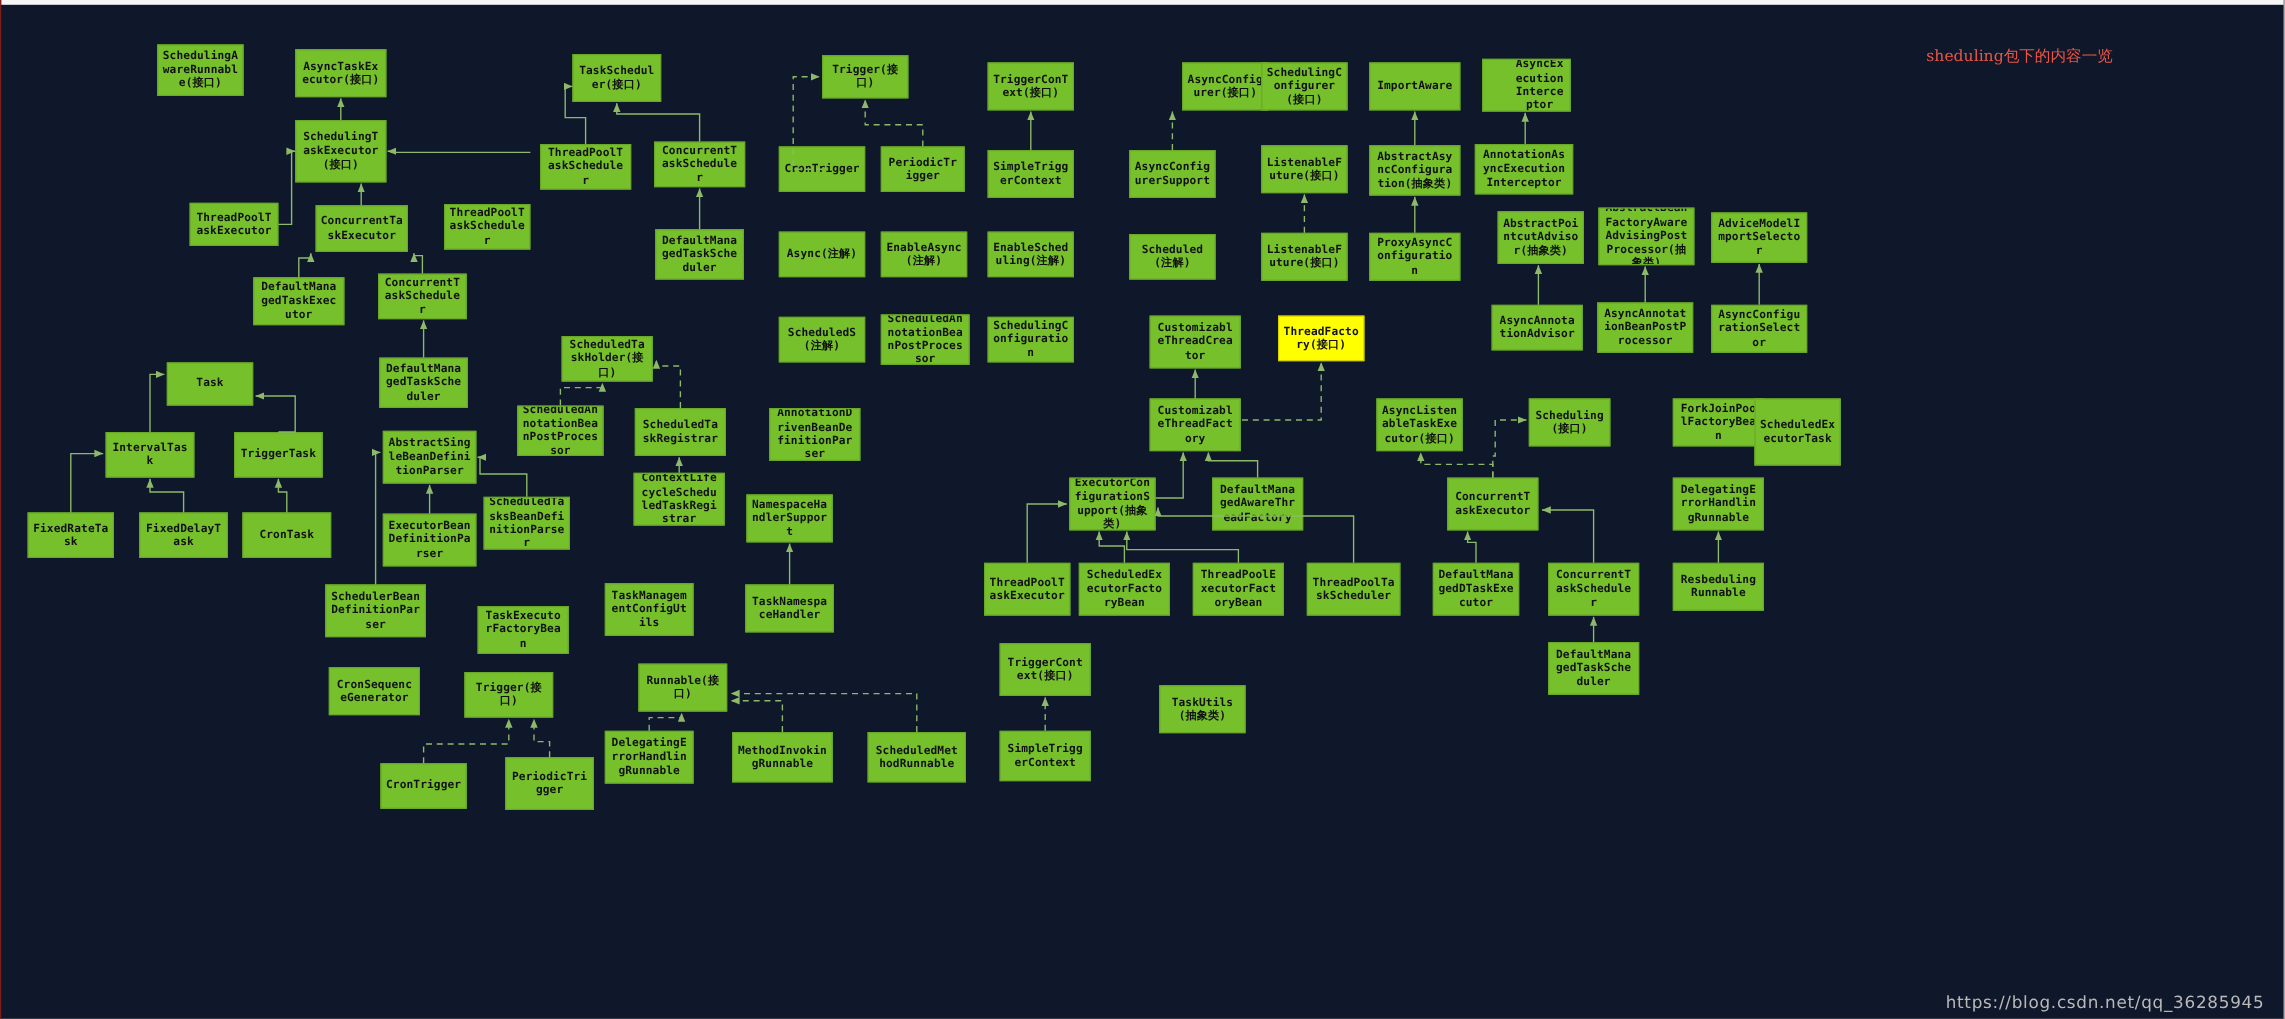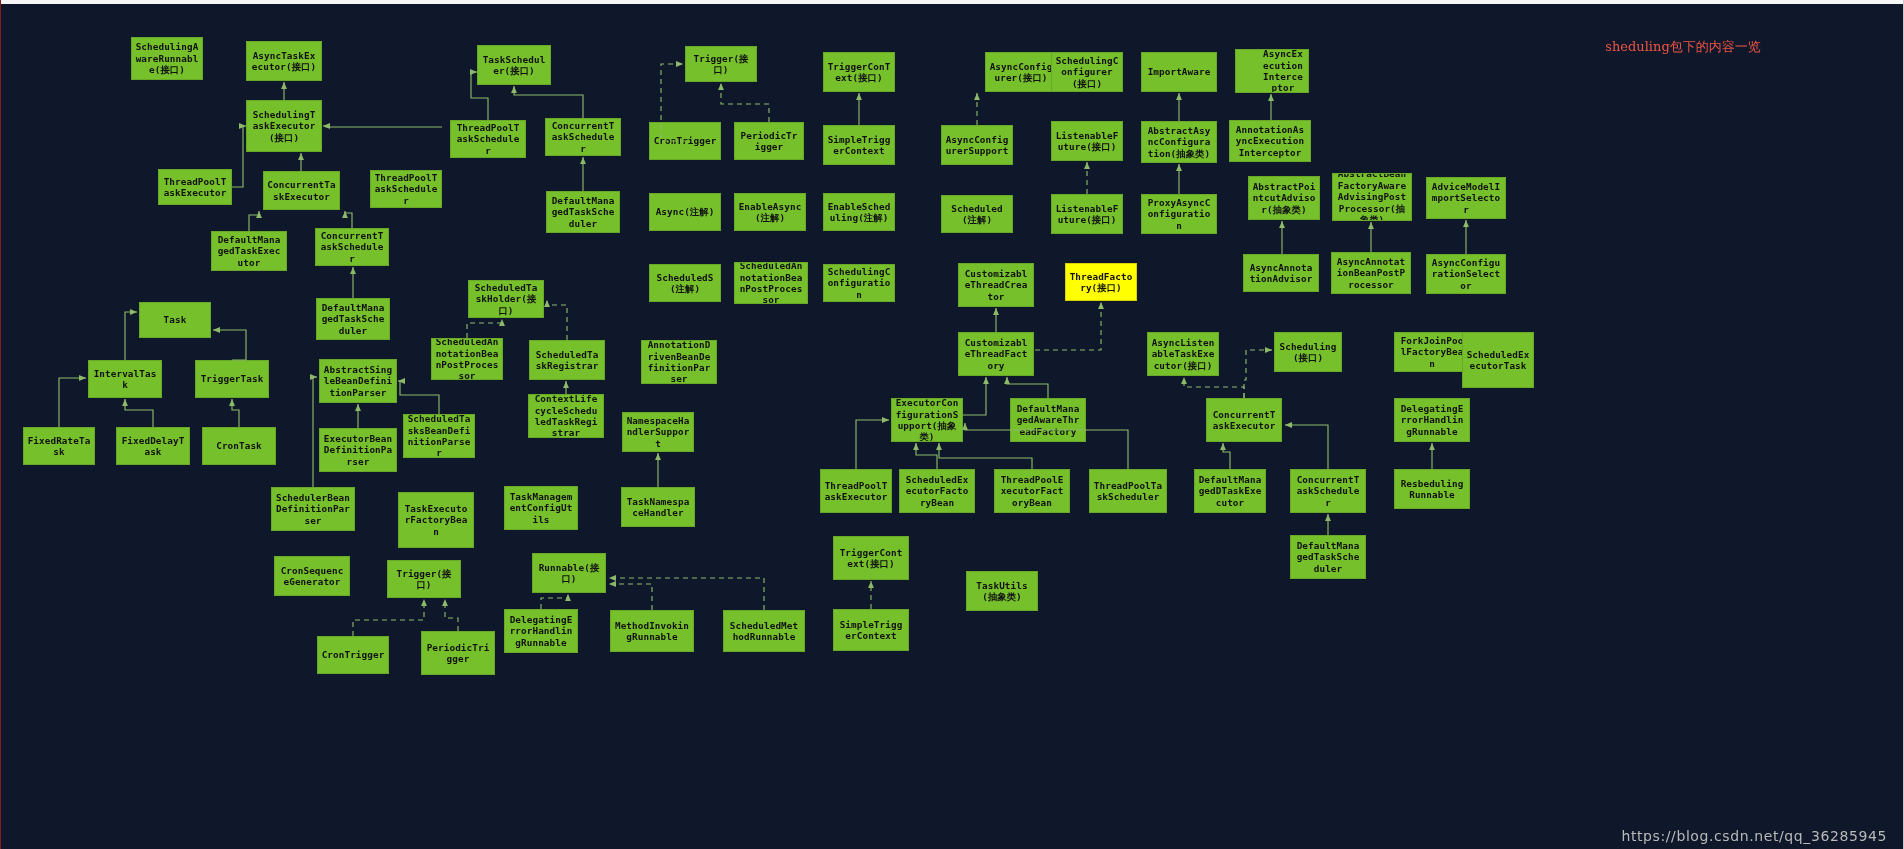--- a/index.html
+++ b/index.html
@@ -271,21 +271,21 @@
     </div>
     <div class="node" style="left: 318px; top: 428px; width: 78px; height: 44px;">
       <span>ExecutorBeanDefinitionParser</span>
     </div>
     <div class="node" style="left: 402px; top: 414px; width: 72px; height: 44px;">
       <span>ScheduledTasksBeanDefinitionParser</span>
     </div>
     <div class="node" style="left: 270px; top: 487px; width: 84px; height: 44px;">
       <span>SchedulerBeanDefinitionParser</span>
     </div>
-    <div class="node" style="left: 397px; top: 492px; width: 76px; height: 56px;">
+    <div class="node" style="left: 397px; top: 505px; width: 76px; height: 40px;">
       <span>TaskExecutorFactoryBean</span>
     </div>
     <div class="node" style="left: 467px; top: 280px; width: 76px; height: 38px;">
       <span>ScheduledTaskHolder(接口)</span>
     </div>
     <div class="node" style="left: 430px; top: 338px; width: 72px; height: 42px;">
       <span>ScheduledAnnotationBeanPostProcessor</span>
     </div>
     <div class="node" style="left: 528px; top: 340px; width: 76px; height: 40px;">
       <span>ScheduledTaskRegistrar</span>

